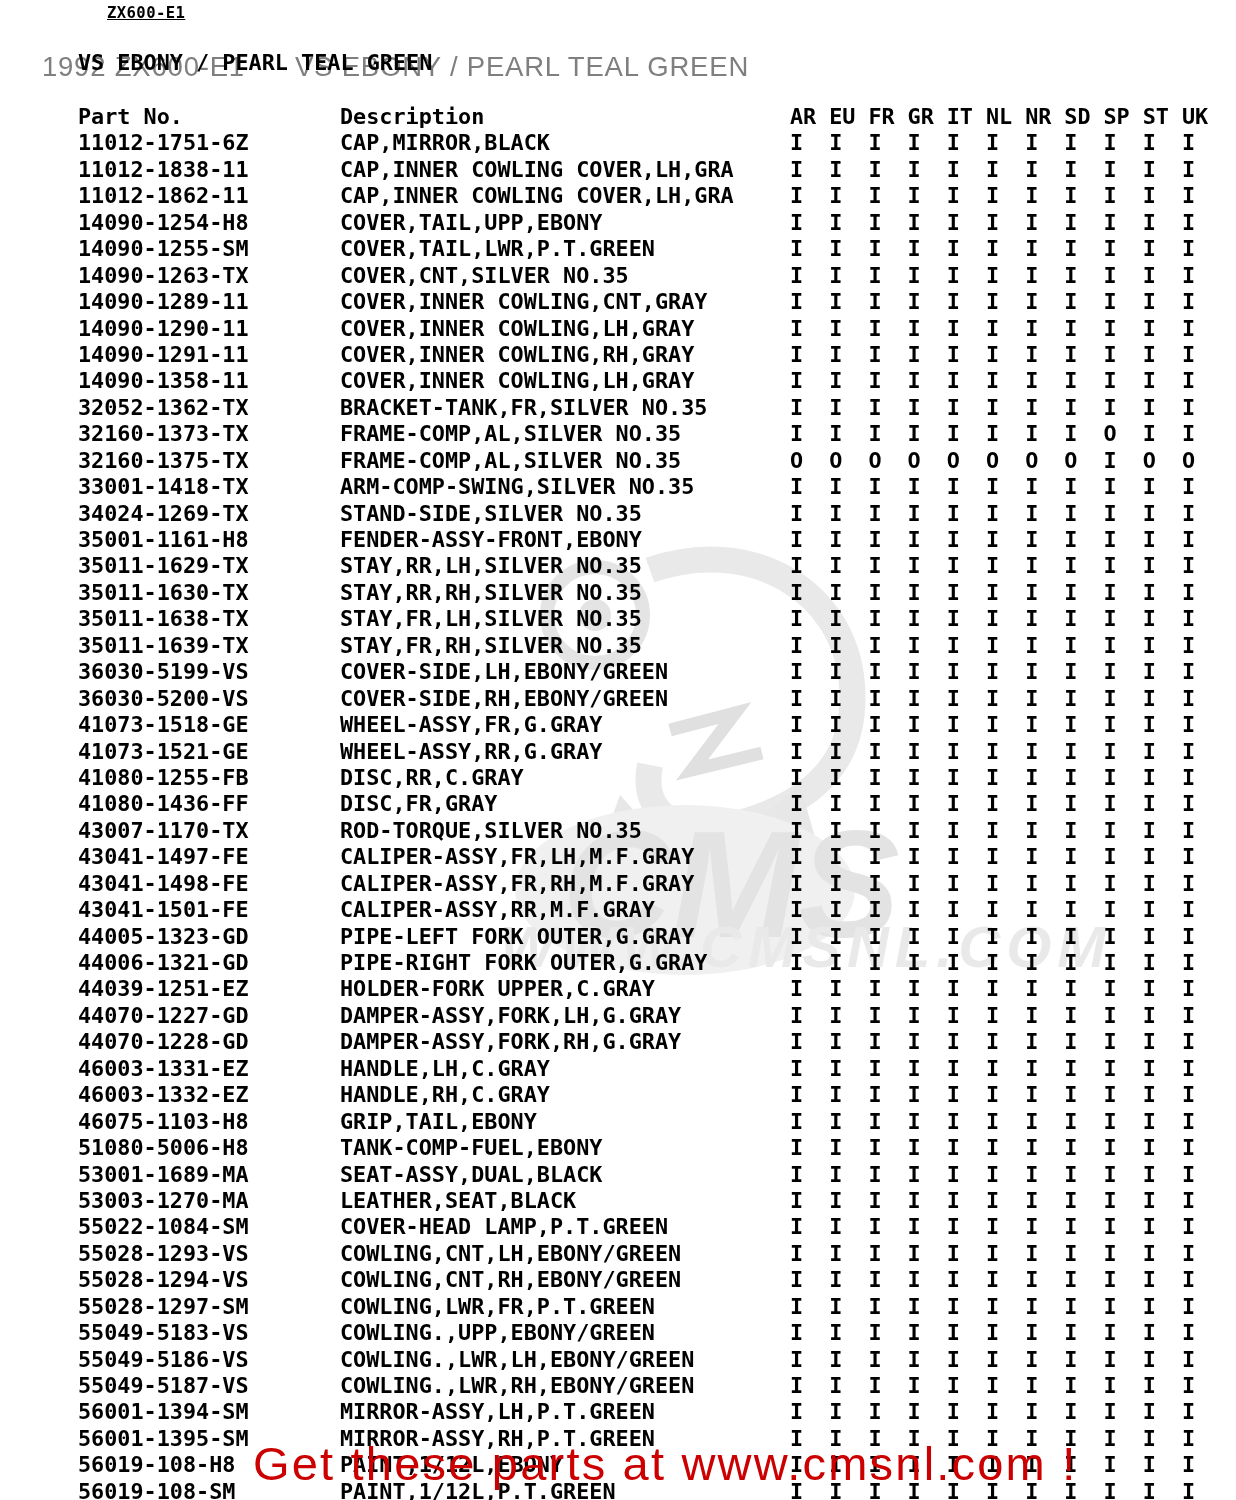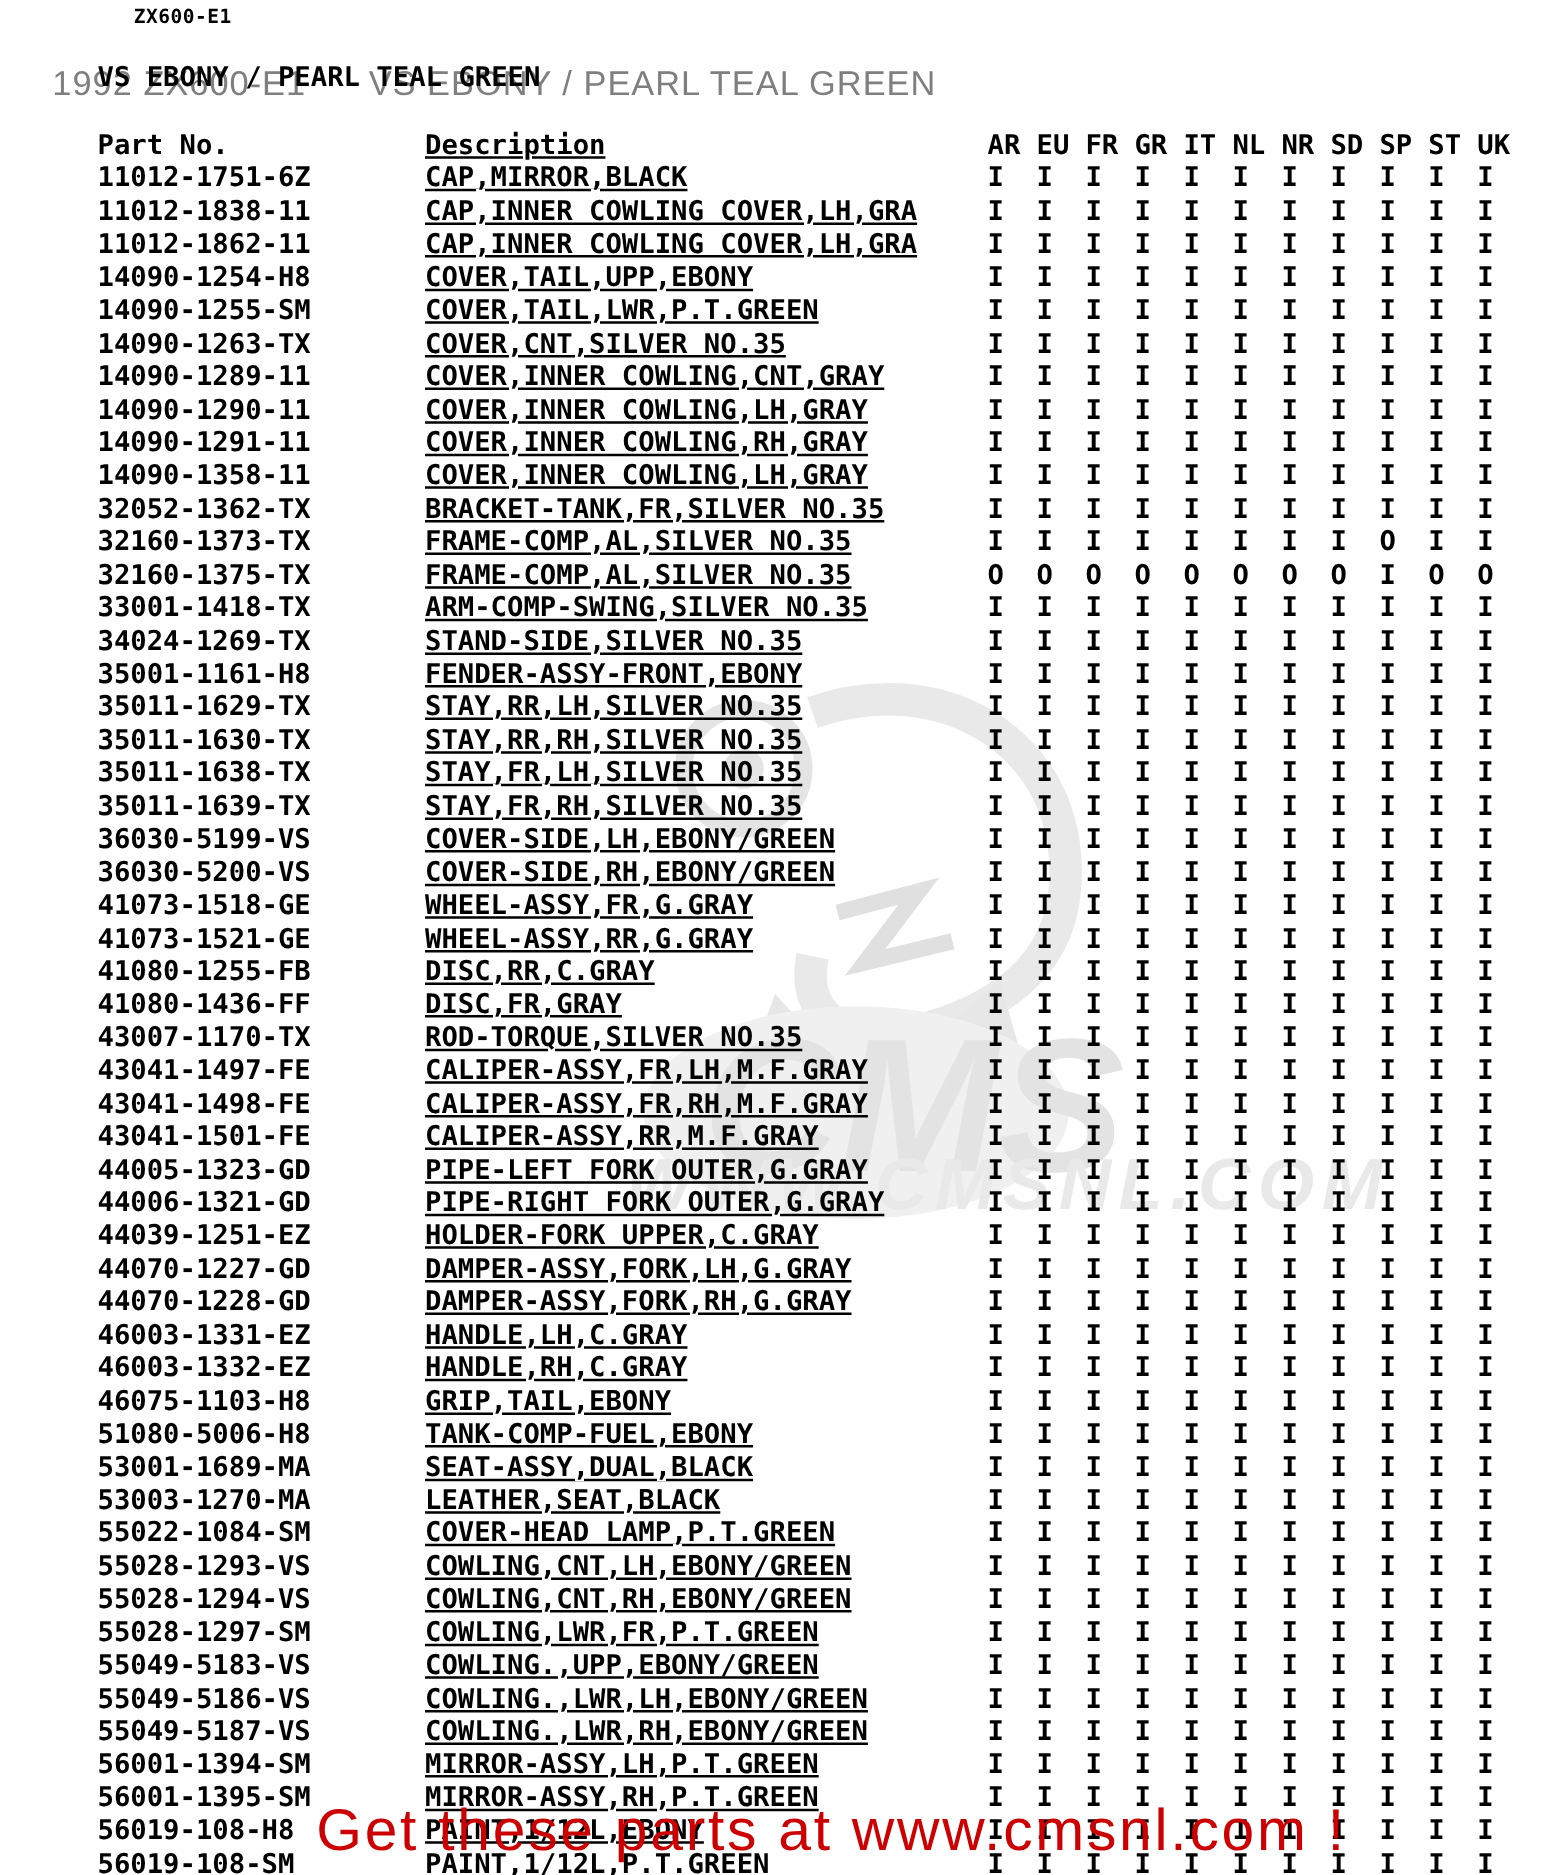--- a/index.html
+++ b/index.html
@@ -6,21 +6,21 @@
   body{
     width:1236px;height:1500px;position:relative;overflow:hidden;
     background:#ffffff;
     font-family:"DejaVu Sans Mono",monospace;
   }
   .abs{position:absolute;}
   
   #model-code{
     left:107px;top:4px;
     font:bold 15.6px/1.2 "DejaVu Sans Mono",monospace;
-    color:#000;letter-spacing:0.4px;white-space:pre;
+    color:#000;letter-spacing:0.4px;white-space:pre;text-decoration:underline;
   }
   
   #page-title{
     left:25px;top:17px;
     font:27.5px/1.2 "Liberation Sans",sans-serif;
     color:#7f7f7f;letter-spacing:0.8px;white-space:pre;
   }
   #page-title .title-right{margin-left:50px;}
   
   #subtitle{
@@ -30,21 +30,21 @@
   }
   
   #parts-table{
     left:78px;top:104px;width:1152px;
     font:bold 21.8px/26.45px "DejaVu Sans Mono",monospace;
     color:#000;z-index:2;
   }
   .trow{height:26.45px;white-space:nowrap;}
   .cell{display:inline-block;vertical-align:top;line-height:26.45px;}
   .part-cell{width:262px;}
-  .desc-cell{width:450px;text-decoration:underline;}
+  .desc-cell{width:450px;}
   .flag-cell{width:39.2px;}
   
   #watermark{left:500px;top:535px;width:660px;height:480px;z-index:0;}
   
   #promo{
     left:253px;top:1440px;
     font:47px/1 "Liberation Sans",sans-serif;
     color:#cc0000;letter-spacing:2.2px;white-space:pre;
     z-index:5;
     text-align:center;

